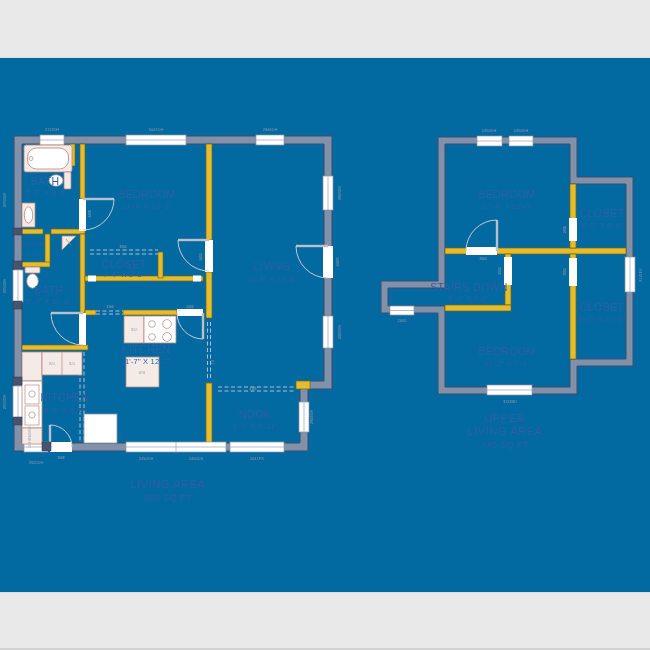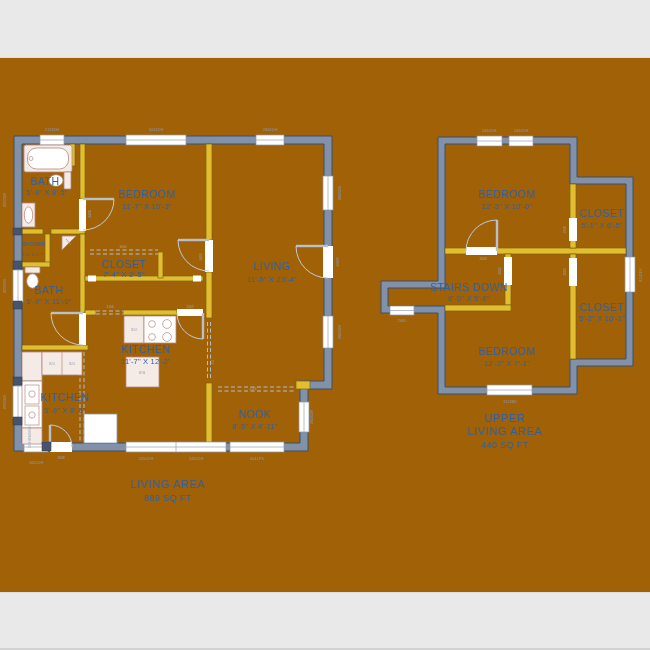--- a/index.html
+++ b/index.html
@@ -1,17 +1,17 @@
 <!DOCTYPE html>
 <html><head>
 <meta charset="utf-8">
 <style>
   html,body{margin:0;padding:0;}
   body{width:650px;height:650px;background:#ffffff;font-family:"Liberation Sans",sans-serif;}
-  .canvas{position:relative;width:650px;height:650px;background:#a16207;overflow:hidden;}
+  .canvas{position:relative;width:650px;height:650px;background:#0369a1;overflow:hidden;}
   .band{position:absolute;left:0;width:650px;background:#e9e9e9;}
   .band.top{top:0;height:57px;border-bottom:1px solid #dedede;}
   .band.bottom{top:592px;height:58px;border-top:1px solid #dedede;}
   .band.bottom:after{content:"";position:absolute;left:0;bottom:0;width:100%;height:3px;background:#d2d2d2;}
   svg{position:absolute;left:0;top:0;}
   svg text{font-family:"Liberation Sans",sans-serif;}
   .rname{font-size:10.5px;fill:#2d5fa8;text-anchor:middle;letter-spacing:.4px;}
   .rdim{font-size:7.5px;fill:#2d5fa8;text-anchor:middle;letter-spacing:.2px;}
   .rname-sm{font-size:5px;fill:#2d5fa8;text-anchor:middle;}
   .rdim-sm{font-size:4.2px;fill:#2d5fa8;text-anchor:middle;}

